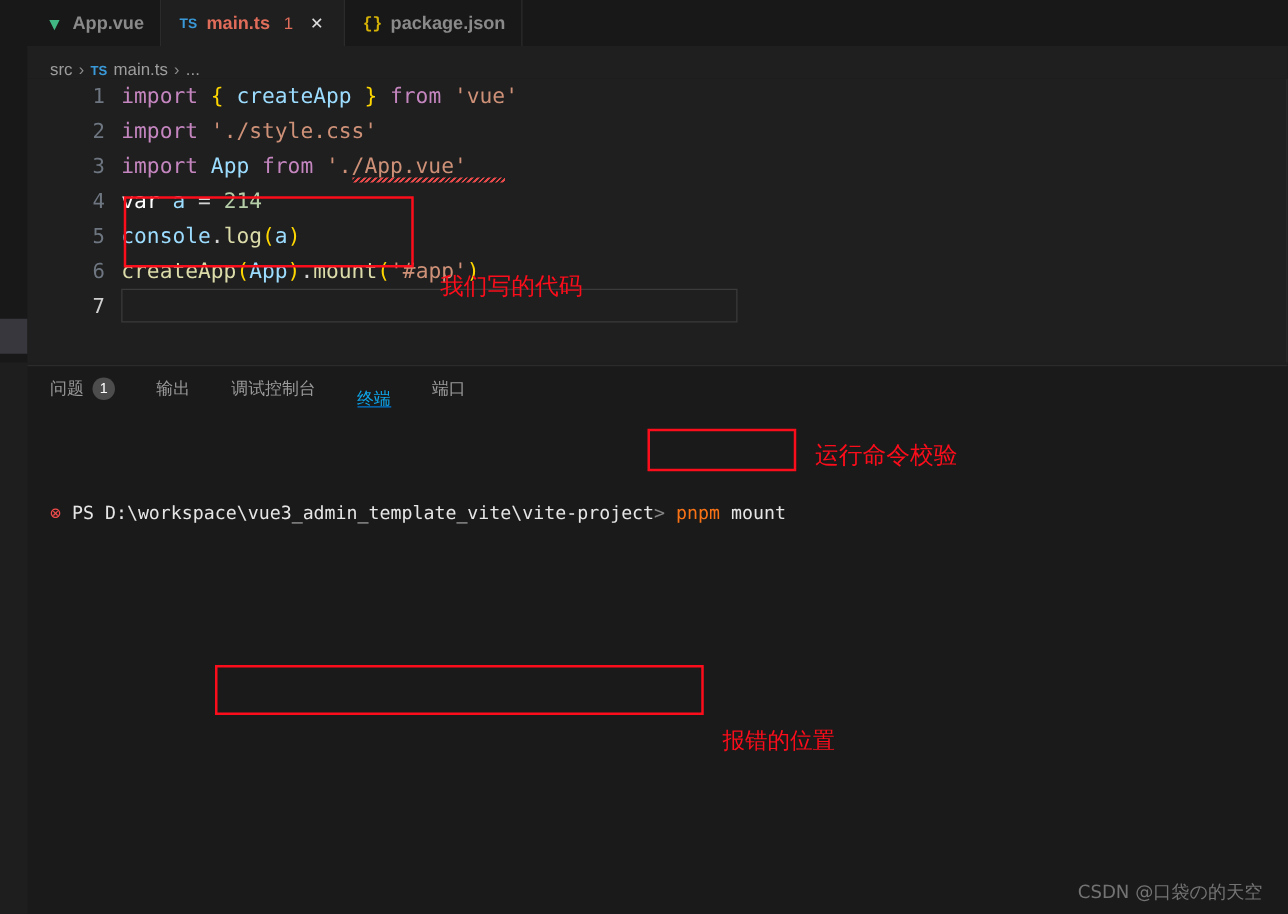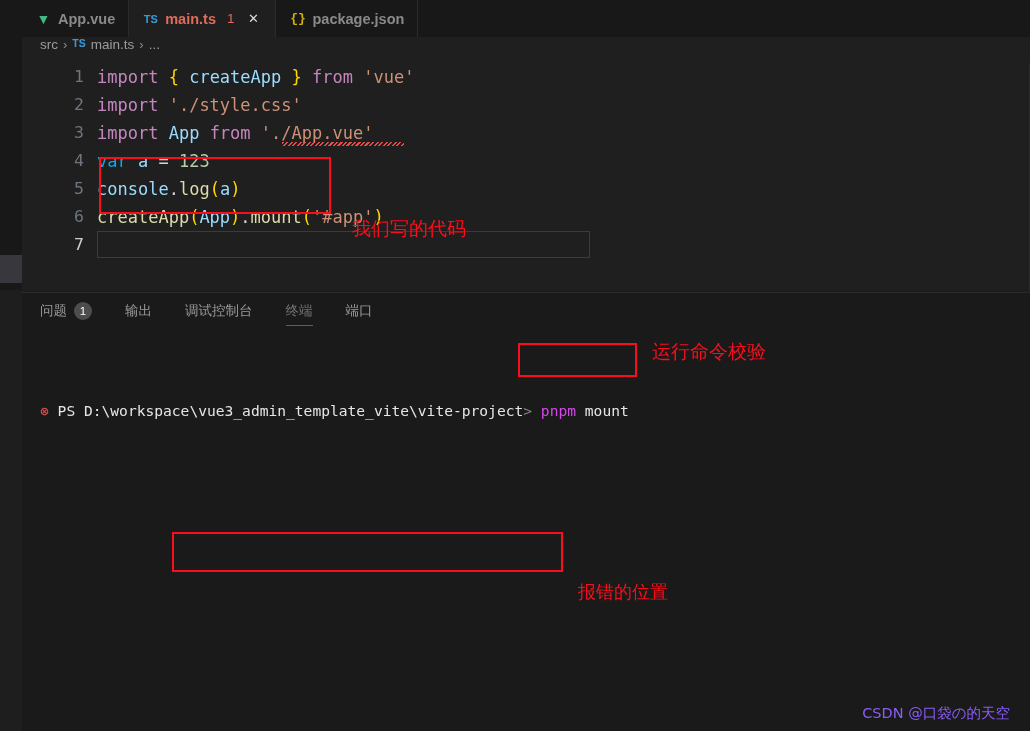--- a/index.html
+++ b/index.html
@@ -57,21 +57,21 @@
   .ficon { width: 15px; height: 15px; display: inline-flex; align-items: center; justify-content: center; font-size: 10.5px; font-weight: bold; }
   .ficon.vue { color: #41b883; font-size: 14px; }
   .ficon.ts { color: #3a9ad9; font-family: "Liberation Sans", sans-serif; font-size: 11px; }
   .ficon.json { color: #d4b106; font-size: 13px; font-family: "Liberation Mono", monospace; }
   .tabbar-filler { flex: 1; background: #181818; border-right: 0; }
 
   
   .breadcrumb {
     position: absolute; left: 22px; top: 37px; right: 0; height: 26px;
     background: #1f1f1f;
-    display: flex; align-items: flex-start;
+    display: flex; align-items: flex-end;
     padding-left: 18px;
     font-size: 13.5px; color: #9d9d9d;
     gap: 5px;
   }
   .breadcrumb .sep { color: #8c8c8c; font-size: 13px; }
   .breadcrumb .bc-ts { color: #3a9ad9; font-size: 10.5px; font-weight: bold; }
 
   
   .editor {
     position: absolute; left: 22px; top: 63px; right: 0; height: 227px;
@@ -87,21 +87,21 @@
     white-space: pre;
   }
   .gutter {
     width: 75px; text-align: right; padding-right: 13px;
     color: #6e7681; font-size: 16.5px;
     box-sizing: border-box; flex: none;
   }
   .code-line.cur .gutter { color: #cfcfcf; }
   .code-txt { position: relative; }
   .tk-kw   { color: #c586c0; }
-  .tk-kw2  { color: #0ea5e9; margin-top: 21px; }
+  .tk-kw2  { color: #ffffff; margin-top: 21px; }
   .tk-str  { color: #ce9178; }
   .tk-var  { color: #9cdcfe; }
   .tk-fn   { color: #dcdcaa; }
   .tk-br   { color: #ffd700; }
   .tk-num  { color: #b5cea8; }
   .tk-op   { color: #d4d4d4; }
   .squiggle {
     position: absolute; bottom: 1px; height: 4px;
     background-image: repeating-linear-gradient(135deg,#f14c4c 0 1.6px, transparent 1.6px 3.2px);
     opacity: .95;
@@ -126,21 +126,21 @@
   }
   .panel-tabs {
     height: 35px; display: flex; align-items: center;
     padding-left: 18px; gap: 33px;
     font-size: 13.5px;
   }
   .ptab {
     position: relative; color: #9a9a9a; height: 35px;
     display: flex; align-items: center; gap: 7px;
   }
-  .ptab.active { color: #737373; }
+  .ptab.active { color: #0ea5e9; align-items: flex-end; }
   .ptab.active::after {
     content: ""; position: absolute; left: 0; right: 0; bottom: 2px; height: 1.5px;
     background: #0078d4;
   }
   .pbadge {
     min-width: 18px; height: 18px; border-radius: 9px;
     background: #4d4d4d; color: #fff; font-size: 11.5px;
     display: inline-flex; align-items: center; justify-content: center;
     padding: 0 5px; box-sizing: border-box;
   }
@@ -152,26 +152,26 @@
     line-height: 20px;
     color: #cccccc;
     padding: 13px 0 0 18px;
     box-sizing: border-box;
     overflow: hidden;
     white-space: pre;
   }
   .term .row { height: 20px; white-space: pre; }
   .tx-red { color: #f14c4c; }
   .tx-dim { color: #848484; }
-  .tx-ylw { color: #d946ef; }
+  .tx-ylw { color: #f97316; }
   .tx-wht { color: #e6e6e6; }
 
   .watermark {
     position: absolute; right: 20px; bottom: 8px;
-    color: #8b5cf6; font-size: 14.5px;
+    color: #737373; font-size: 14.5px;
     font-family: "DejaVu Sans", sans-serif;
   }
   .right-edge {
     position: absolute; right: 0; top: 63px; width: 1px; height: 227px; background: #2b2b2b;
   }
 </style>
 </head>
 <body>
 
 <div class="app">
@@ -223,21 +223,21 @@
       <div class="code-txt"><span class="tk-kw">import</span> <span class="tk-str">'./style.css'</span></div>
     </div>
 
     <div class="code-line">
       <div class="gutter">3</div>
       <div class="code-txt"><span class="tk-kw">import</span> <span class="tk-var">App</span><span class="tk-kw"> from </span><span class="tk-str">'./App.vue'</span><span class="squiggle" style="left:185px;width:122px;"></span></div>
     </div>
 
     <div class="code-line">
       <div class="gutter">4</div>
-      <div class="code-txt"><span class="tk-kw2">var</span> <span class="tk-var">a</span> <span class="tk-op">=</span> <span class="tk-num">123</span></div>
+      <div class="code-txt"><span class="tk-kw2">var</span> <span class="tk-var">a</span> <span class="tk-op">=</span> <span class="tk-num">214</span></div>
     </div>
 
     <div class="code-line">
       <div class="gutter">5</div>
       <div class="code-txt"><span class="tk-var">console</span><span class="tk-op">.</span><span class="tk-fn">log</span><span class="tk-br">(</span><span class="tk-var">a</span><span class="tk-br">)</span></div>
     </div>
 
     <div class="code-line">
       <div class="gutter">6</div>
       <div class="code-txt"><span class="tk-fn">createApp</span><span class="tk-br">(</span><span class="tk-var">App</span><span class="tk-br">)</span><span class="tk-op">.</span><span class="tk-fn">mount</span><span class="tk-br">(</span><span class="tk-str">'#app'</span><span class="tk-br">)</span></div>
@@ -307,20 +307,20 @@
 
       
       
 
       
 
     </div>
   </div>
 
   <div class="redbox" style="left:518px; top:343px; width:119px; height:34px;"></div>
-  <div class="redtext" style="left:652px; top:339px; font-size:19px;">运行命令校验</div>
+  <div class="redtext" style="left:652px; top:351px; font-size:19px;">运行命令校验</div>
 
   <div class="redbox" style="left:172px; top:532px; width:391px; height:40px;"></div>
   <div class="redtext" style="left:578px; top:580px; font-size:18px;">报错的位置</div>
 
   <div class="watermark">CSDN @口袋の的天空</div>
 
 </div>
 
 </body></html>

